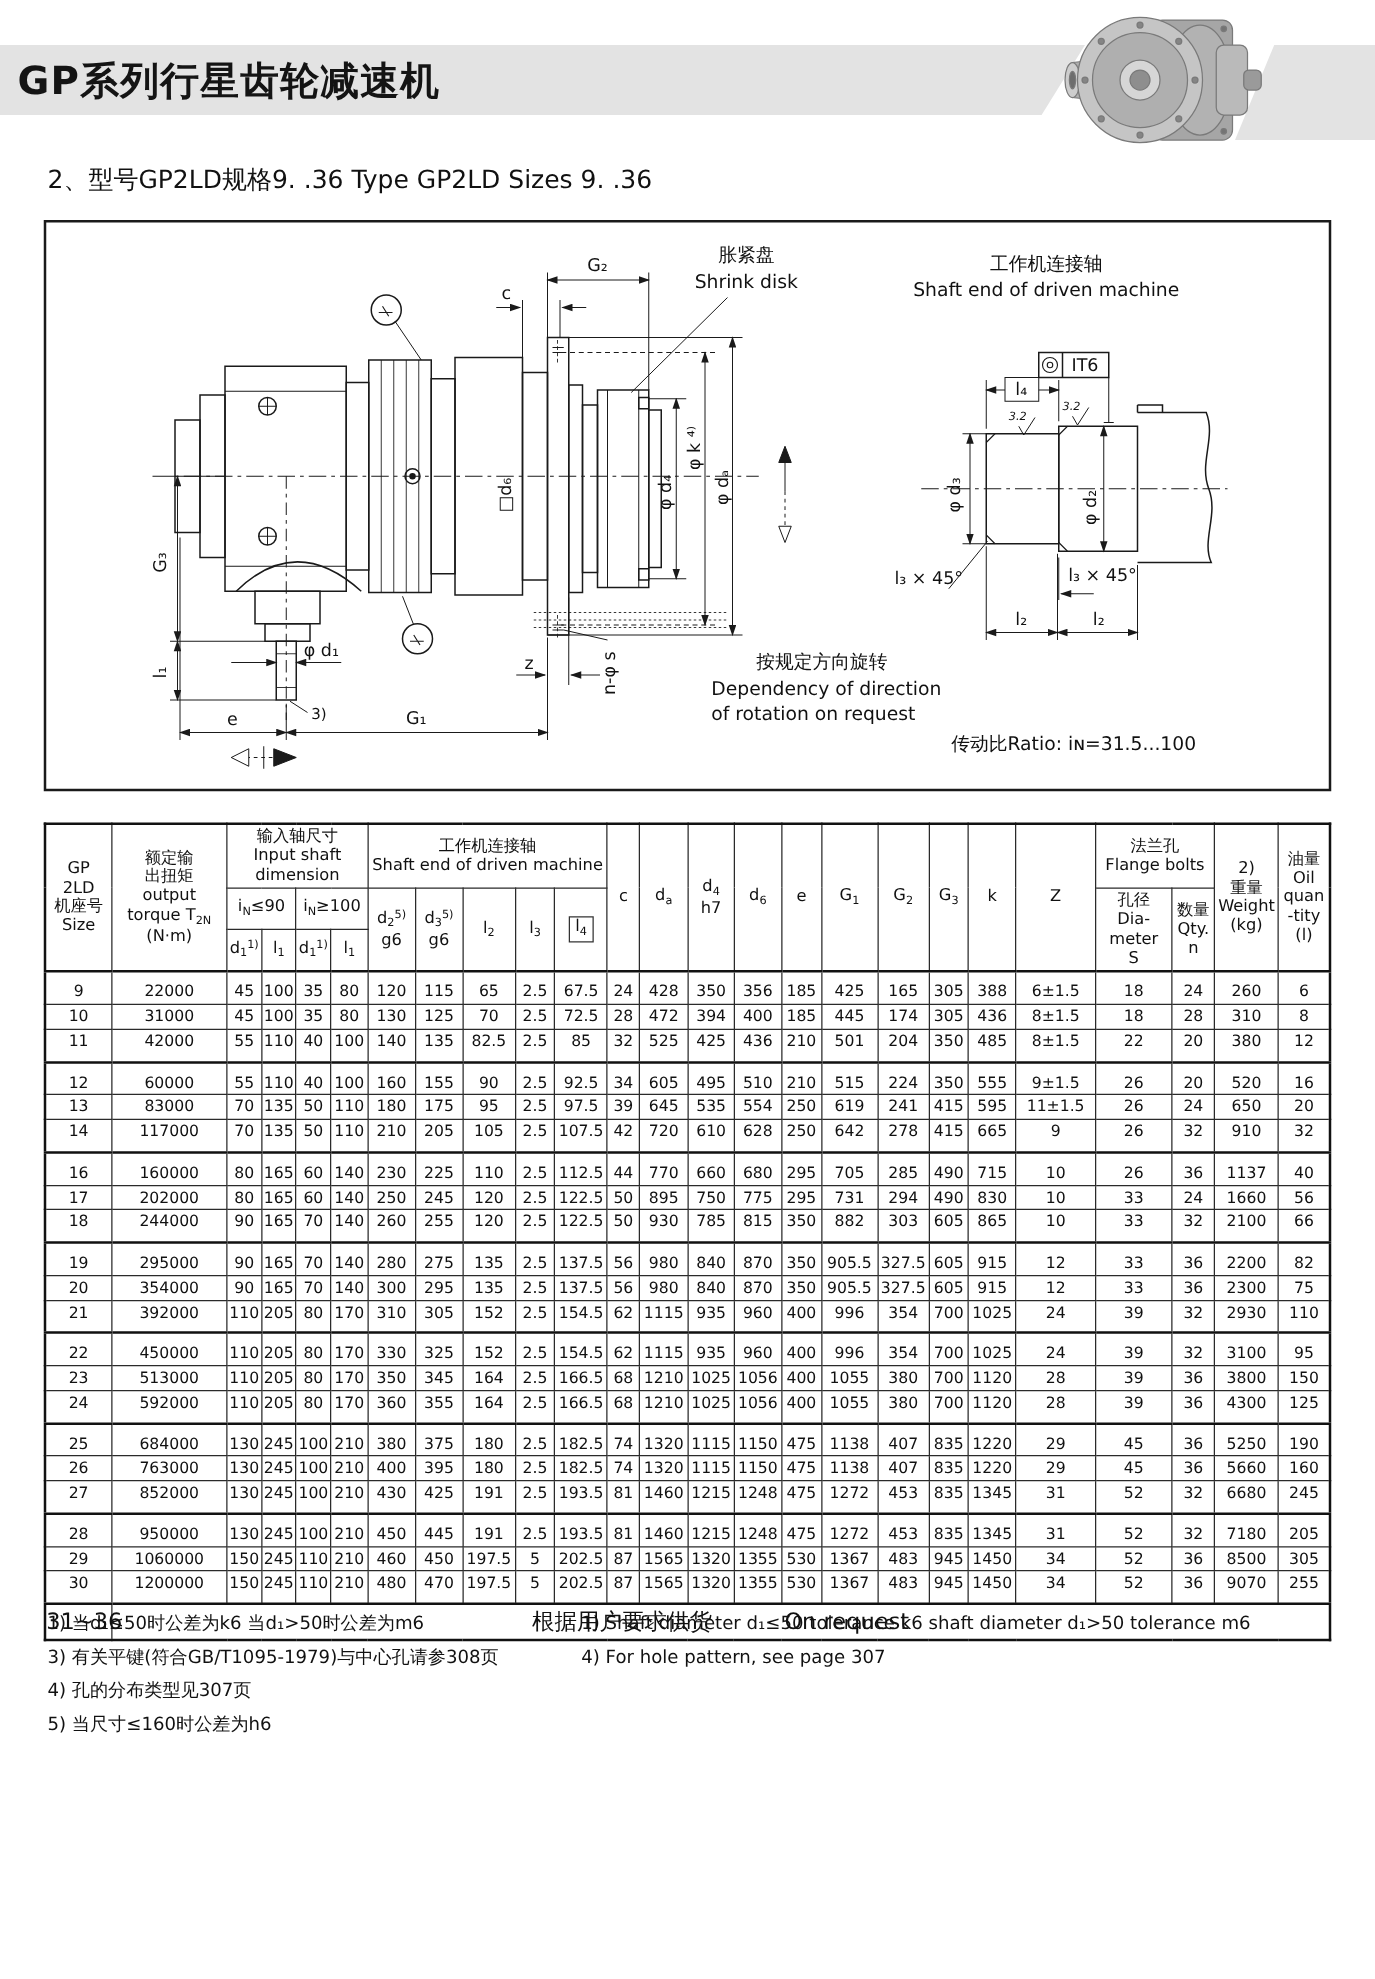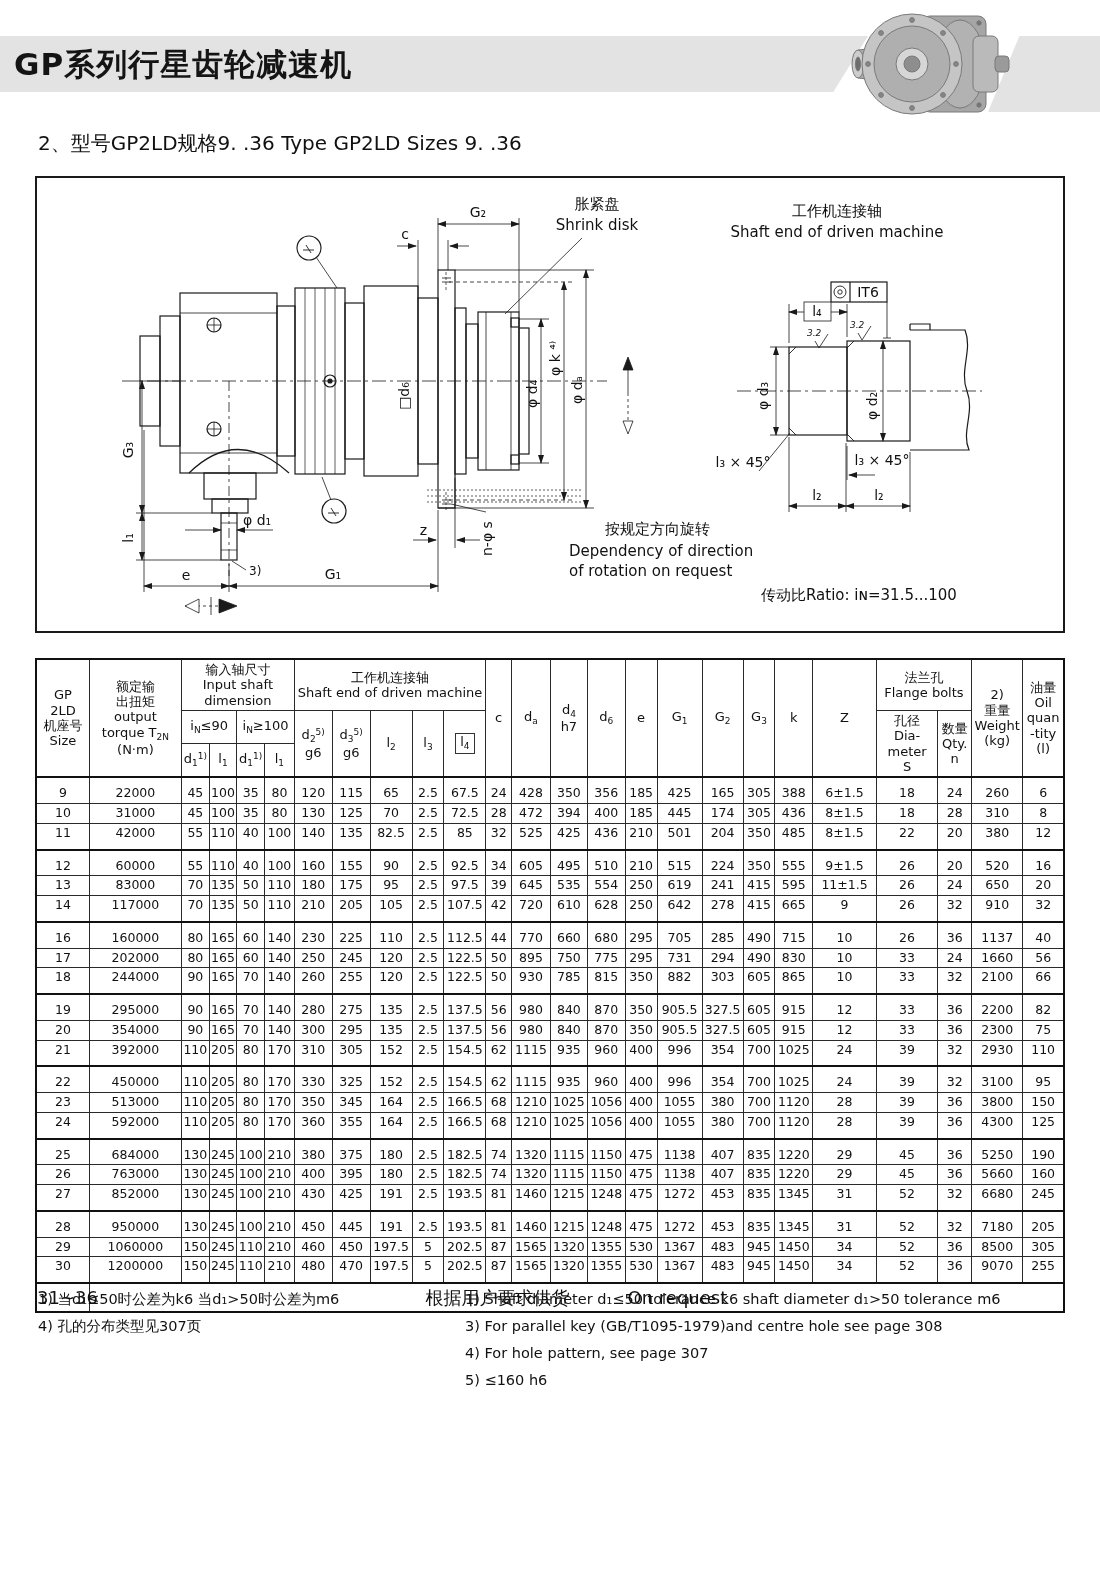--- a/index.html
+++ b/index.html
@@ -933,21 +933,21 @@
         <span class="onreq-cn">根据用户要求供货</span><span>On request</span>
       </td>
     </tr>
   </tbody>
 </table>
 </div>
 
 <div class="footnotes">
   <div class="fncol fn-cn">
     <div>1) 当d₁≤50时公差为k6  当d₁&gt;50时公差为m6</div>
+    <div>3) 有关平键(符合GB/T1095-1979)与中心孔请参308页</div>
     <div>4) 孔的分布类型见307页</div>
+    <div>5) 当尺寸≤160时公差为h6</div>
   </div>
   <div class="fncol fn-en">
     <div>1) Shaft diameter d₁≤50   tolerance k6   shaft diameter d₁&gt;50   tolerance m6</div>
-    <div>3) For parallel key (GB/T1095-1979)and centre hole see page 308</div>
     <div>4) For hole pattern, see page 307</div>
-    <div>5) ≤160 h6</div>
   </div>
 </div>
 
 </body></html>

